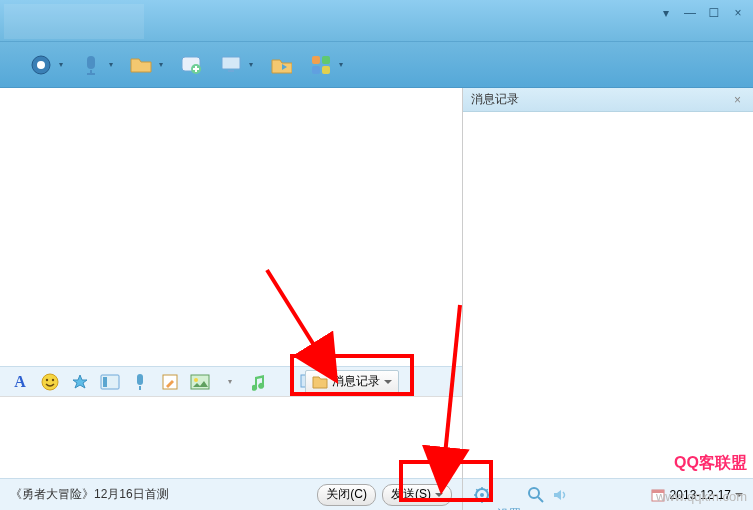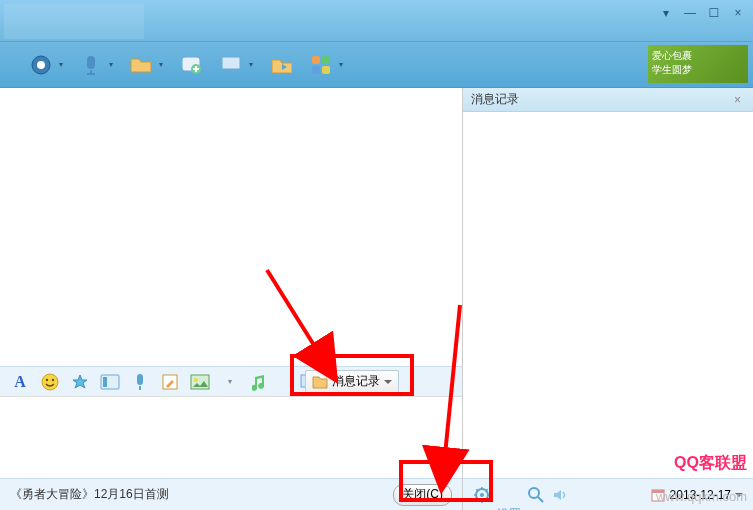--- a/index.html
+++ b/index.html
@@ -109,24 +109,20 @@
   </div>
   <div class="tb-btn">
     <svg class="ico" width="22" height="22" viewBox="0 0 22 22">
         <rect x="2" y="2" width="8" height="8" rx="2" fill="#f0a050"></rect>
         <rect x="12" y="2" width="8" height="8" rx="2" fill="#60c870"></rect>
         <rect x="2" y="12" width="8" height="8" rx="2" fill="#60a0e0"></rect>
         <rect x="12" y="12" width="8" height="8" rx="2" fill="#e0d050"></rect>
       </svg>
   </div>
   <div class="tb-drop">▾</div>
-  <div class="promo-banner">
-    <div>爱心包裹</div>
-    <div>学生圆梦</div>
-  </div>
 </div>
 
 <div class="main-area">
   <div class="left-pane">
     <div class="chat-display"></div>
     <div class="input-toolbar">
       <span class="it-icon" style="color:#2c5fd0;font-weight:bold;font-family:serif;font-size:16px;">A</span>
       <span class="it-icon">
         <svg width="18" height="18" viewBox="0 0 18 18">
             <circle cx="9" cy="9" r="8" fill="#f5d542" stroke="#d0a020"></circle>
@@ -186,20 +182,24 @@
         <span>消息记录</span>
         <span style="border:4px solid transparent;border-top-color:#666;margin-top:4px"></span>
       </div>
     </div>
     <div class="input-area"></div>
     <div class="bottom-bar">
       <span class="promo-text">《勇者大冒险》12月16日首测</span>
       <div class="bb-right">
         <div class="bb-btn">
           <span>关闭(C)</span>
+        </div>
+        <div class="bb-btn">
+          <span>发送(S)</span>
+          <span class="drop"></span>
         </div>
       </div>
     </div>
   </div>
 
   <div class="right-pane">
     <div class="rp-title">
       <span>消息记录</span>
       <span class="rp-close">×</span>
     </div>

